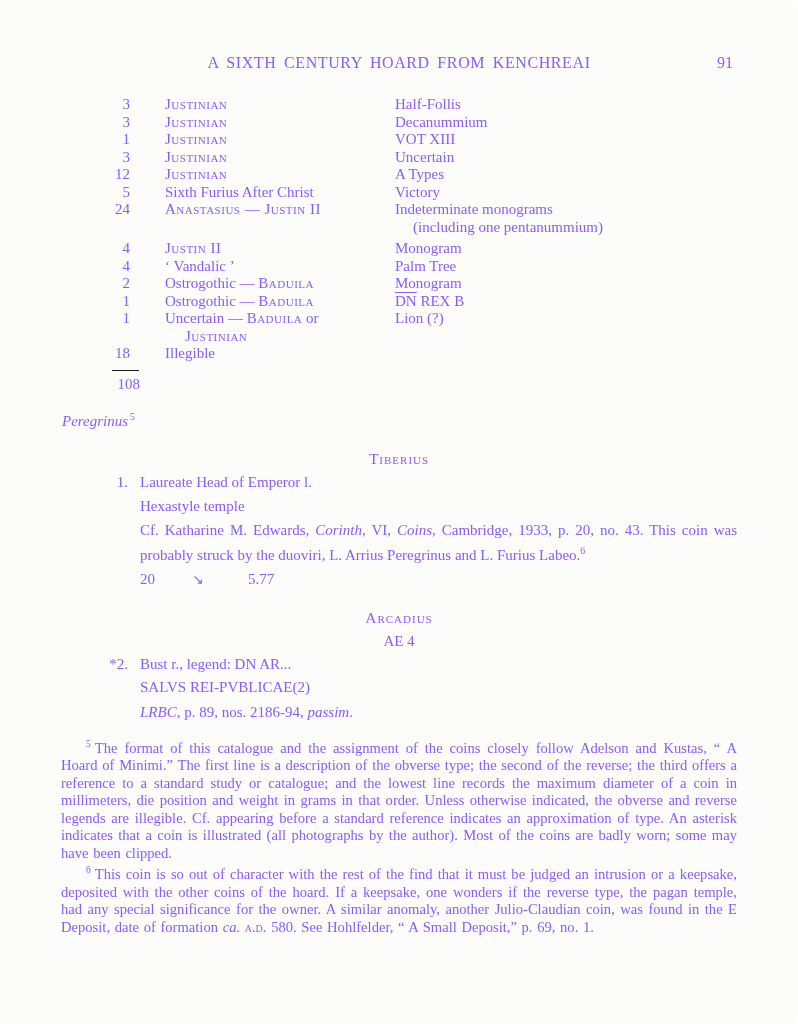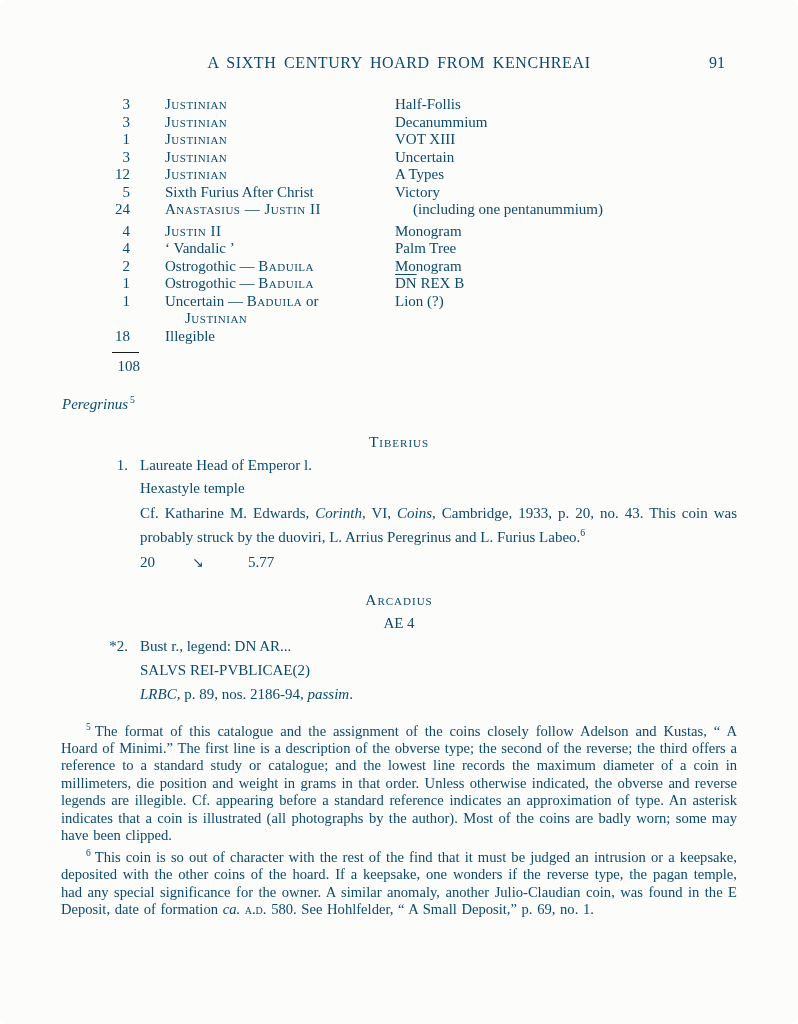--- a/index.html
+++ b/index.html
@@ -1,31 +1,31 @@
 <!DOCTYPE html>
 <html><head>
 <meta charset="utf-8">
 <style>
   html, body { margin: 0; padding: 0; background: #ffffff; }
   .page {
     width: 798px; height: 1024px;
     background: #fcfcfa;
-    color: #0c4a6e;
+    color: #8b5cf6;
     font-family: "Liberation Serif", "DejaVu Serif", serif;
     position: relative;
     box-sizing: border-box;
     padding-top: 54px;
     overflow: hidden;
     border-radius: 8px;
   }
 
   
   .hdr { position: relative; height: 18px; margin: 0 61px; text-align: center;
          font-size: 16px; letter-spacing: 0.6px; word-spacing: 3px; }
-  .pagenum { position: absolute; right: 12px; top: 0; letter-spacing: 0; word-spacing: 0; }
+  .pagenum { position: absolute; right: 4px; top: 0; letter-spacing: 0; word-spacing: 0; }
 
   
   .coin-table { margin-top: 24px; font-size: 15px; line-height: 17.5px; }
   .trow { display: grid; grid-template-columns: 130px 265px auto; }
   .trow .c { text-align: right; }
   .trow .n { padding-left: 35px; }
   .row-gap { margin-top: 4px; }
   .indent  { padding-left: 18px; }
   .indent2 { padding-left: 20px; }
   .sc { font-variant: small-caps; letter-spacing: 0.5px; }
@@ -103,20 +103,21 @@
     <div class="trow">
       <div class="c">5</div>
       <div class="n"><span>Sixth Furius After Christ</span></div>
       <div class="d">Victory</div>
     </div>
 
     <div class="trow">
       <div class="c">24</div>
       <div class="n"><span class="sc">Anastasius — Justin II</span></div>
       <div class="d">
+        <div>Indeterminate monograms</div>
         <div class="indent">(including one pentanummium)</div>
       </div>
     </div>
 
     <div class="trow row-gap">
       <div class="c">4</div>
       <div class="n"><span class="sc">Justin II</span></div>
       <div class="d">Monogram</div>
     </div>
 

